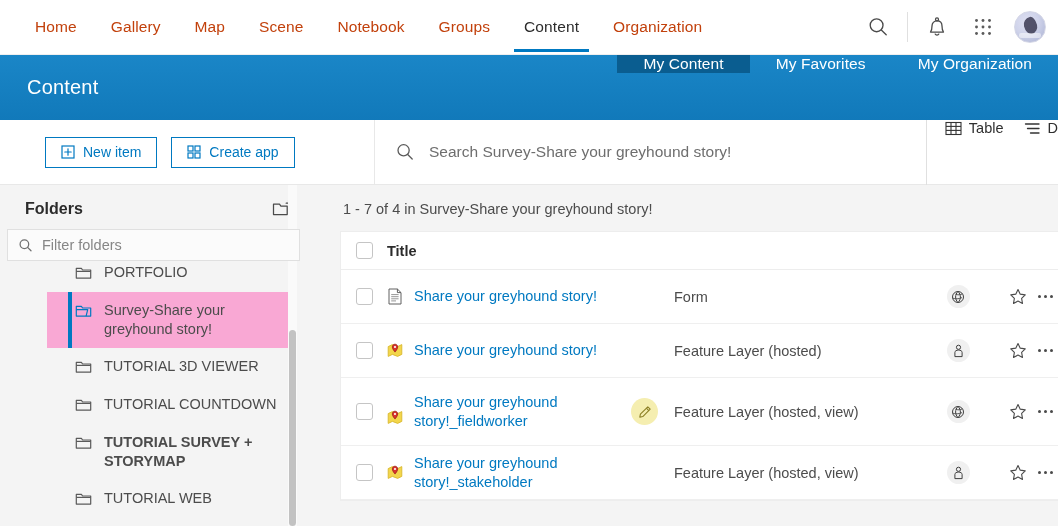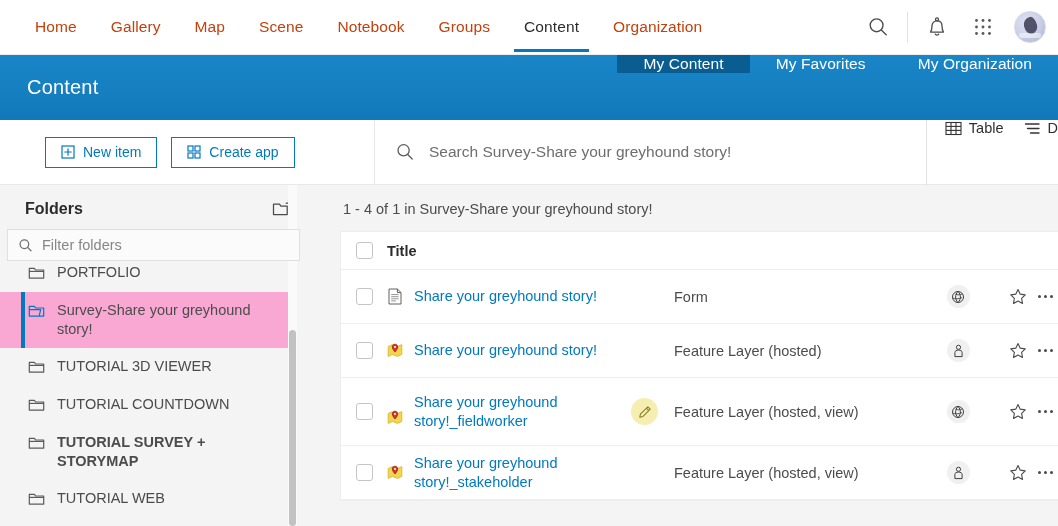--- a/index.html
+++ b/index.html
@@ -277,20 +277,21 @@
   }
   .filter-input::placeholder { color: #868686; opacity: 1; }
 
   .folder-list {
     position: absolute;
     left: 0; right: 0;
     top: 78px;
     bottom: 0;
     overflow: hidden;
     z-index: 1;
+    padding-left: 47px;
   }
   .folder-item {
     display: flex;
     align-items: flex-start;
     gap: 12px;
     padding: 9px 30px 9px 28px;
     font-size: 14.5px;
     color: #4c4c4c;
     cursor: pointer;
     position: relative;
@@ -653,21 +654,21 @@
           <span>TUTORIAL WEB</span>
         </div>
       </div>
 
       <div class="folder-scrollbar">
         <div class="thumb"></div>
       </div>
     </div>
 
     <div class="content">
-      <div class="result-count">1 - 4 of 1 in Survey-Share your greyhound story!</div>
+      <div class="result-count">1 - 7 of 4 in Survey-Share your greyhound story!</div>
 
       <div class="table">
 
         <div class="thead">
           <div class="cell-check">
             <div class="cbox"></div>
           </div>
           <div class="cell-title">
             <span class="th-title">Title</span>
           </div>

